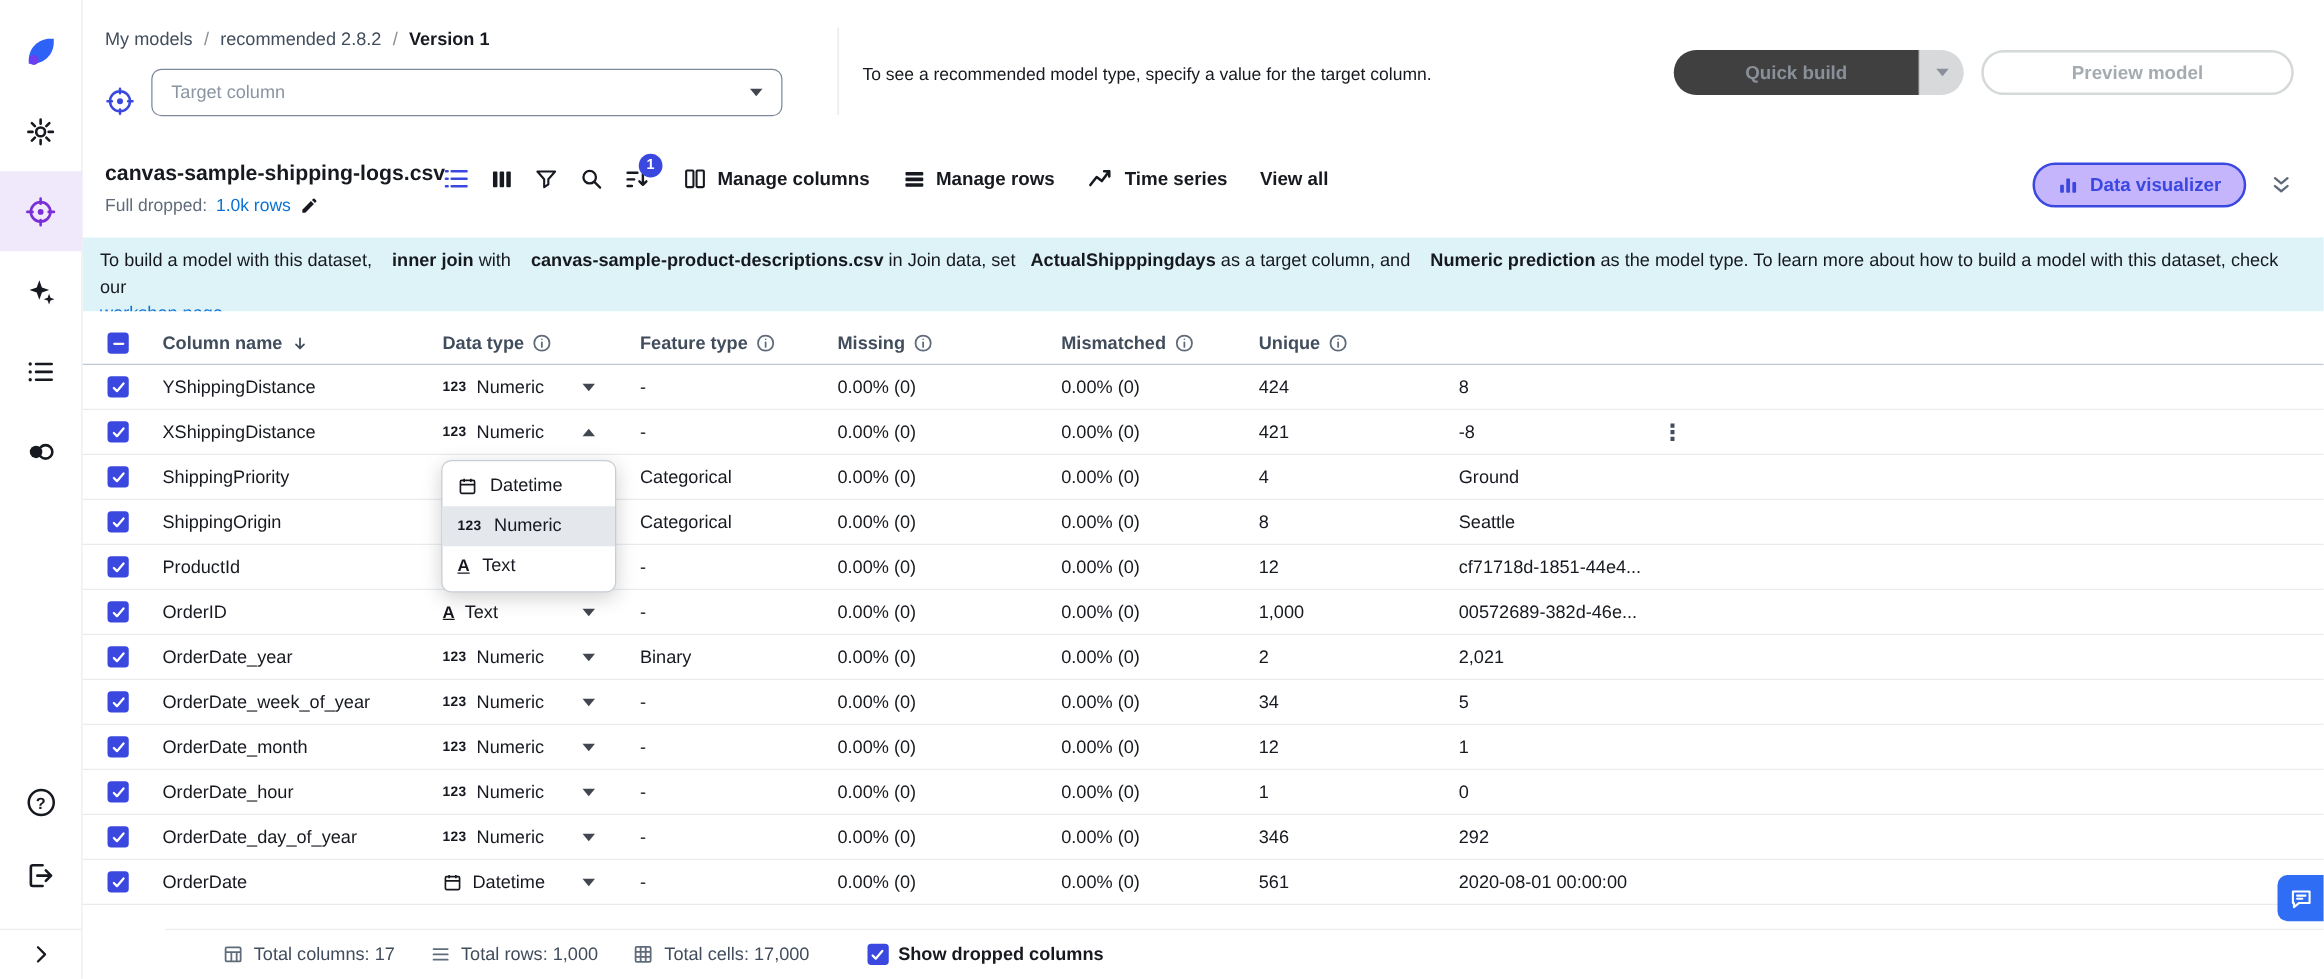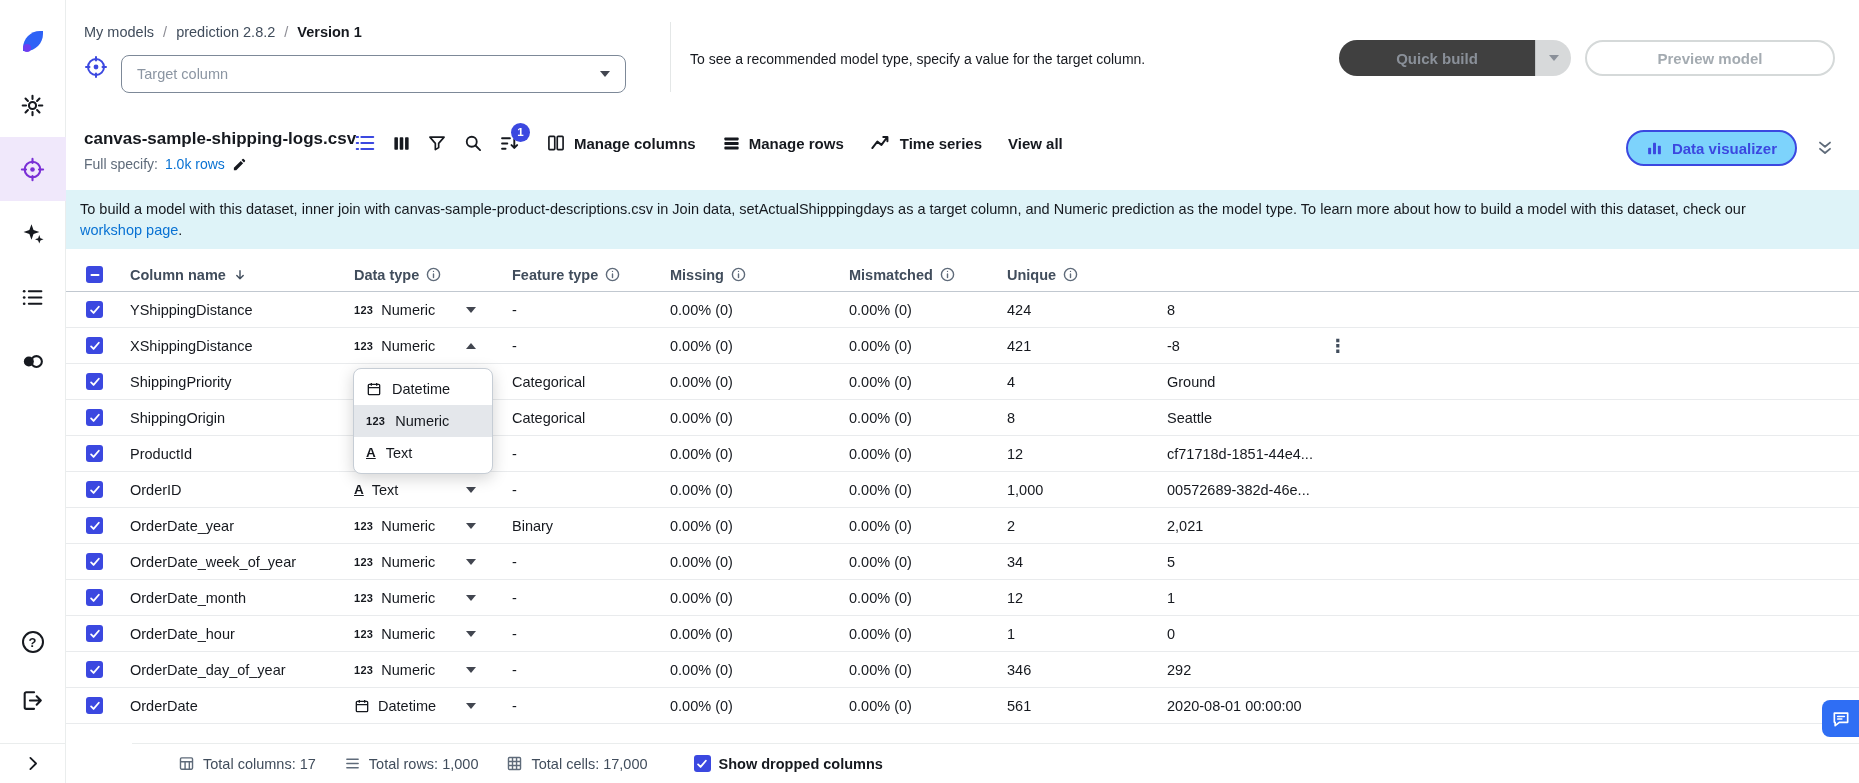--- a/index.html
+++ b/index.html
@@ -27,21 +27,21 @@
   
   .main { position: absolute; left: 66px; top: 0; right: 0; height: 783px; }
 
   
   .topbar { position: relative; height: 112px; }
   .breadcrumb { position: absolute; left: 18px; top: 24px; display: flex; gap: 9px;
     align-items: center; font-size: 14.5px; color: #414d5c; }
   .breadcrumb .crumb { cursor: pointer; }
   .breadcrumb .current { color: #16191f; font-weight: 700; }
   .breadcrumb .sep { color: #8c8c94; }
-  .target-row { position: absolute; left: 18px; top: 55px; display: flex; align-items: flex-start; gap: 13px; }
+  .target-row { position: absolute; left: 18px; top: 55px; display: flex; align-items: flex-end; gap: 13px; }
   .target-icon { color: #3b48e0; }
   .select { width: 505px; height: 38px; border: 1px solid #7d8998; border-radius: 8px; background: #fff;
     display: flex; align-items: center; padding: 0 15px; color: #8b95a2; cursor: pointer; font-size: 14.5px; }
   .select .tri { margin-left: auto; }
   .topbar-divider { position: absolute; left: 604px; top: 22px; height: 70px; width: 1px; background: #e4e7e7; }
   .hint { position: absolute; left: 624px; top: 51px; width: 580px; font-size: 14px; color: #16191f; }
   .topbar-buttons { position: absolute; right: 24px; top: 40px; display: flex; gap: 14px; align-items: center; }
   .btn { height: 36px; border-radius: 18px; display: flex; align-items: center; justify-content: center;
     font-weight: 700; font-size: 15px; font-family: inherit; cursor: pointer; border: none; background: none; }
   .split { display: flex; }
@@ -61,27 +61,27 @@
   .pencil { color: #16191f; cursor: pointer; }
   .toolbar { position: absolute; left: 288px; top: 20px; display: flex; align-items: center; gap: 16px; }
   .icon-btn { display: flex; align-items: center; justify-content: center; cursor: pointer; color: #16191f; position: relative; }
   .icon-btn.active { color: #3b48e0; }
   .badge { position: absolute; top: -10px; right: -10px; min-width: 19px; height: 19px; border-radius: 10px;
     background: #3b48e0; color: #fff; font-size: 11.5px; font-weight: 700;
     display: flex; align-items: center; justify-content: center; padding: 0 4px; }
   .tool-label { display: flex; gap: 8px; align-items: center; font-weight: 700; font-size: 15px;
     margin-left: 10px; cursor: pointer; white-space: nowrap; }
   .ds-right { position: absolute; right: 24px; top: 18px; display: flex; align-items: center; gap: 18px; }
-  .btn.visualizer { border: 2px solid #3b48e0; color: #3b48e0; background: #7dd3fc; padding: 0 18px; gap: 9px; }
+  .btn.visualizer { border: 2px solid #3b48e0; color: #3b48e0; background: #c4b5fd; padding: 0 18px; gap: 9px; }
   .dbl-chev { color: #5f6b7a; cursor: pointer; }
 
   
   .banner { height: 59px; background: #def3f8; padding: 9px 18px 0 14px; font-size: 14.5px;
     line-height: 21px; color: #16191f; overflow: hidden; }
-  .banner .bold { font-weight: 400; }
+  .banner .bold { font-weight: 700; margin-left: 12px; }
   .banner .blink { color: #0972d3; cursor: pointer; }
 
   
   .grid { display: grid; grid-template-columns: 64px 224px 158px 158px 179px 158px 160px 1fr; align-items: center; }
   .thead { height: 34px; margin-top: 9px; border-bottom: 1px solid #c1c8d0; color: #414d5c;
     font-weight: 700; font-size: 14.5px; }
   .hcell { display: flex; align-items: center; gap: 7px; white-space: nowrap; }
   .sort-arrow, .info-icon { display: inline-flex; cursor: pointer; }
   .trow { height: 36px; border-bottom: 1px solid #e9ebed; font-size: 14.5px; position: relative; }
   .cell { white-space: nowrap; overflow: hidden; padding-right: 8px; }
@@ -197,21 +197,21 @@
     </span>
   </div>
 </div>
 
 <div class="main">
 
   <div class="topbar">
     <div class="breadcrumb">
       <span class="crumb">My models</span>
       <span class="sep">/</span>
-      <span class="crumb">prediction 2.8.2</span>
+      <span class="crumb">recommended 2.8.2</span>
       <span class="sep">/</span>
       <span class="crumb current">Version 1</span>
     </div>
     <div class="target-row">
       <span class="target-icon">
         <svg width="24" height="24" viewBox="0 0 24 24" fill="none" stroke="currentColor" stroke-width="2">
             <circle cx="12" cy="12" r="8"></circle>
             <circle cx="12" cy="12" r="2.4" fill="currentColor" stroke="none"></circle>
             <path d="M12 2v3.5M12 18.5V22M2 12h3.5M18.5 12H22" stroke-linecap="round"></path>
           </svg>
@@ -230,21 +230,21 @@
             <span class="tri down"></span>
           </button>
       </div>
       <button class="btn secondary">Preview model</button>
     </div>
   </div>
 
   <div class="ds-header">
     <div class="ds-title">canvas-sample-shipping-logs.csv</div>
     <div class="ds-sub">
-      <span>Full specify:</span>
+      <span>Full dropped:</span>
       <a>1.0k rows</a>
       <span class="pencil">
         <svg width="15" height="15" viewBox="0 0 24 24" fill="currentColor">
             <path d="M3 17.2V21h3.8L17.8 10 14 6.2 3 17.2zM20.7 7.1a1.3 1.3 0 0 0 0-1.8l-2-2a1.3 1.3 0 0 0-1.8 0l-1.6 1.6 3.8 3.8z"></path>
           </svg>
       </span>
     </div>
     <div class="toolbar">
       <span class="icon-btn active">
         <span>

